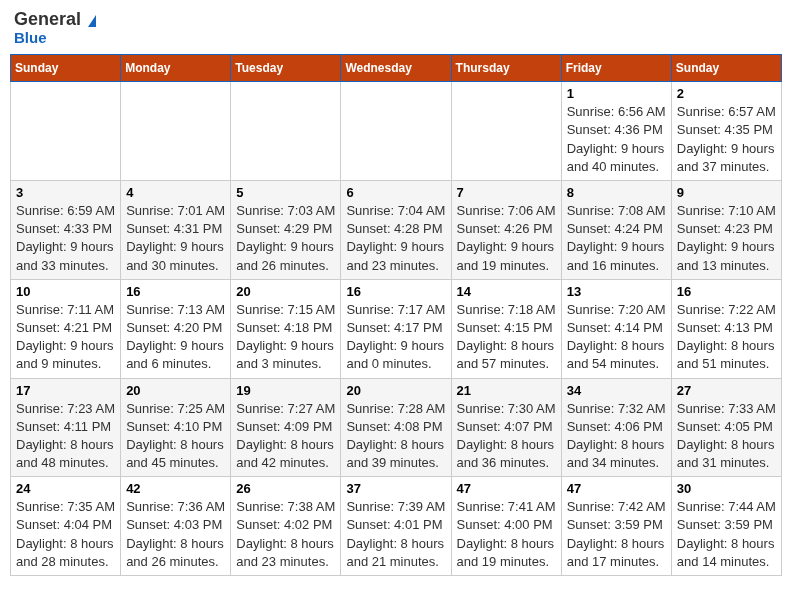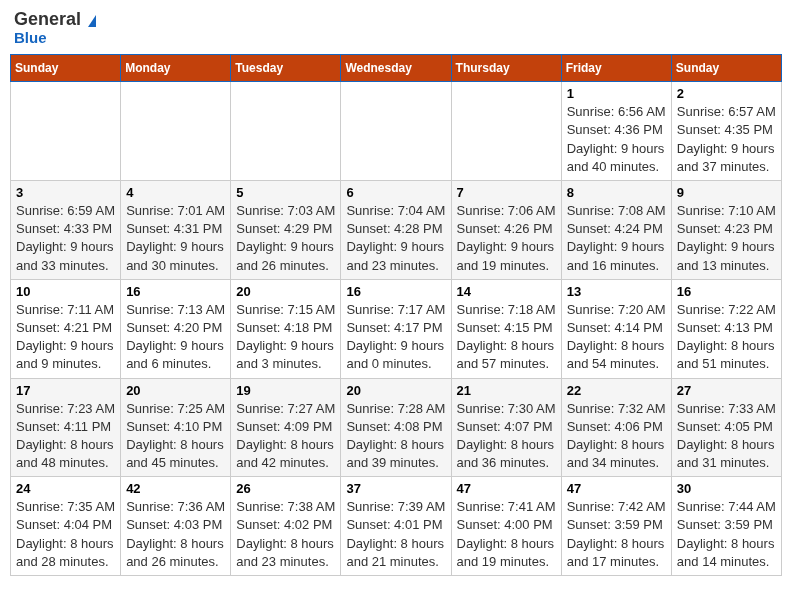--- a/index.html
+++ b/index.html
@@ -208,21 +208,21 @@
         </td>
         <td>
           <span class="day-number">20</span>
           <div class="day-info">Sunrise: 7:28 AM<br>Sunset: 4:08 PM<br>Daylight: 8 hours and 39 minutes.</div>
         </td>
         <td>
           <span class="day-number">21</span>
           <div class="day-info">Sunrise: 7:30 AM<br>Sunset: 4:07 PM<br>Daylight: 8 hours and 36 minutes.</div>
         </td>
         <td>
-          <span class="day-number">22</span>
+          <span class="day-number">34</span>
           <div class="day-info">Sunrise: 7:32 AM<br>Sunset: 4:06 PM<br>Daylight: 8 hours and 34 minutes.</div>
         </td>
         <td>
           <span class="day-number">27</span>
           <div class="day-info">Sunrise: 7:33 AM<br>Sunset: 4:05 PM<br>Daylight: 8 hours and 31 minutes.</div>
         </td>
       </tr>
       <tr>
         <td>
           <span class="day-number">24</span>

